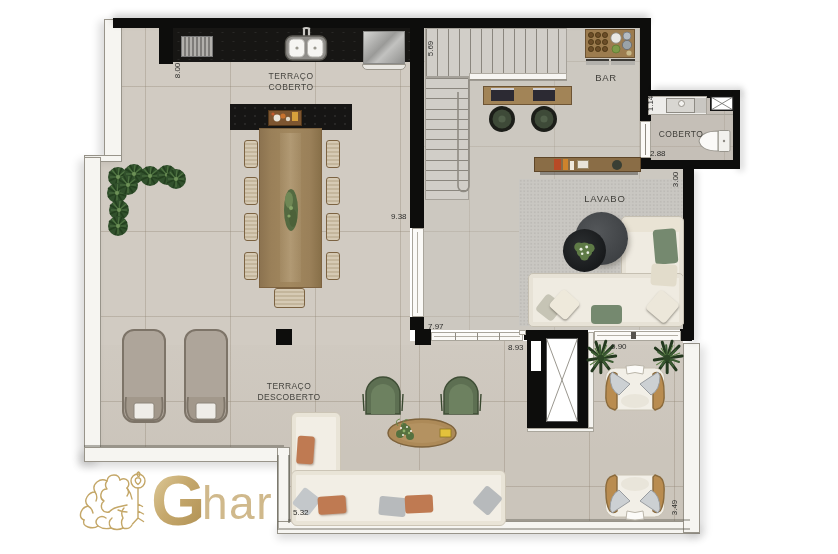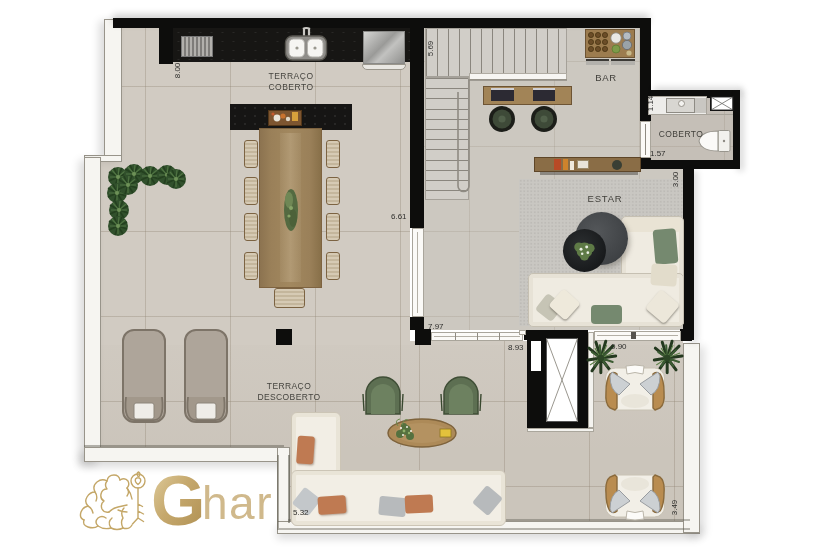--- a/index.html
+++ b/index.html
@@ -366,27 +366,27 @@
       <circle cx="62" cy="13" r="7"></circle>
       <path d="M62,8.5 Q60,5 62.5,4 Q65,5 63,8.5 M59.5,11 Q62,8.5 64.5,11 Q65.5,14 62,16.5 Q58.5,14 59.5,11"></path>
       <path d="M62,20 L62,50 M62,50 L56.5,56 M62,50 L67.5,53.5 M62,43 L67.5,46 M62,36 L66.5,38.5"></path>
     </g>
     <text x="75" y="57" font-family="'Liberation Sans',sans-serif" font-weight="bold" font-size="70" fill="url(#gold)">G</text>
     <text x="126" y="51" font-family="'Liberation Sans',sans-serif" font-size="46" fill="#d0b98c" letter-spacing="1.5">har</text>
   </svg>
 
   <div class="abs lbl" style="left:246px;top:71px;width:90px;font-size:8.5px;letter-spacing:.5px;color:#45443f;">TERRAÇO<br>COBERTO</div>
   <div class="abs lbl" style="left:243px;top:381px;width:92px;font-size:8.5px;letter-spacing:.4px;color:#45443f;">TERRAÇO<br>DESCOBERTO</div>
-  <div class="abs lbl" style="left:575px;top:193px;width:60px;font-size:9.5px;letter-spacing:.8px;color:#403f3a;">ESTAR</div>
+  <div class="abs lbl" style="left:575px;top:193px;width:60px;font-size:9.5px;letter-spacing:.8px;color:#403f3a;">LAVABO</div>
   <div class="abs lbl" style="left:584px;top:72px;width:44px;font-size:9.5px;letter-spacing:.7px;color:#403f3a;">BAR</div>
   <div class="abs lbl" style="left:657px;top:129px;width:48px;font-size:8.5px;letter-spacing:.4px;color:#403f3a;">COBERTO</div>
   <div class="abs dim rot" style="left:170px;top:66px;">8.00</div>
   <div class="abs dim rot" style="left:423px;top:44px;">5.69</div>
-  <div class="abs dim" style="left:391px;top:212px;">6.61</div>
+  <div class="abs dim" style="left:391px;top:212px;">9.38</div>
   <div class="abs dim" style="left:428px;top:322px;">7.97</div>
   <div class="abs dim" style="left:508px;top:343px;">8.93</div>
   <div class="abs dim" style="left:611px;top:342px;">0.90</div>
   <div class="abs dim rot" style="left:643px;top:99px;">1.14</div>
-  <div class="abs dim" style="left:650px;top:149px;">1.57</div>
+  <div class="abs dim" style="left:650px;top:149px;">2.88</div>
   <div class="abs dim rot" style="left:668px;top:175px;">3.00</div>
   <div class="abs dim rot" style="left:667px;top:503px;">3.49</div>
   <div class="abs dim" style="left:293px;top:508px;">5.32</div>
 </div>
 
 </body></html>

